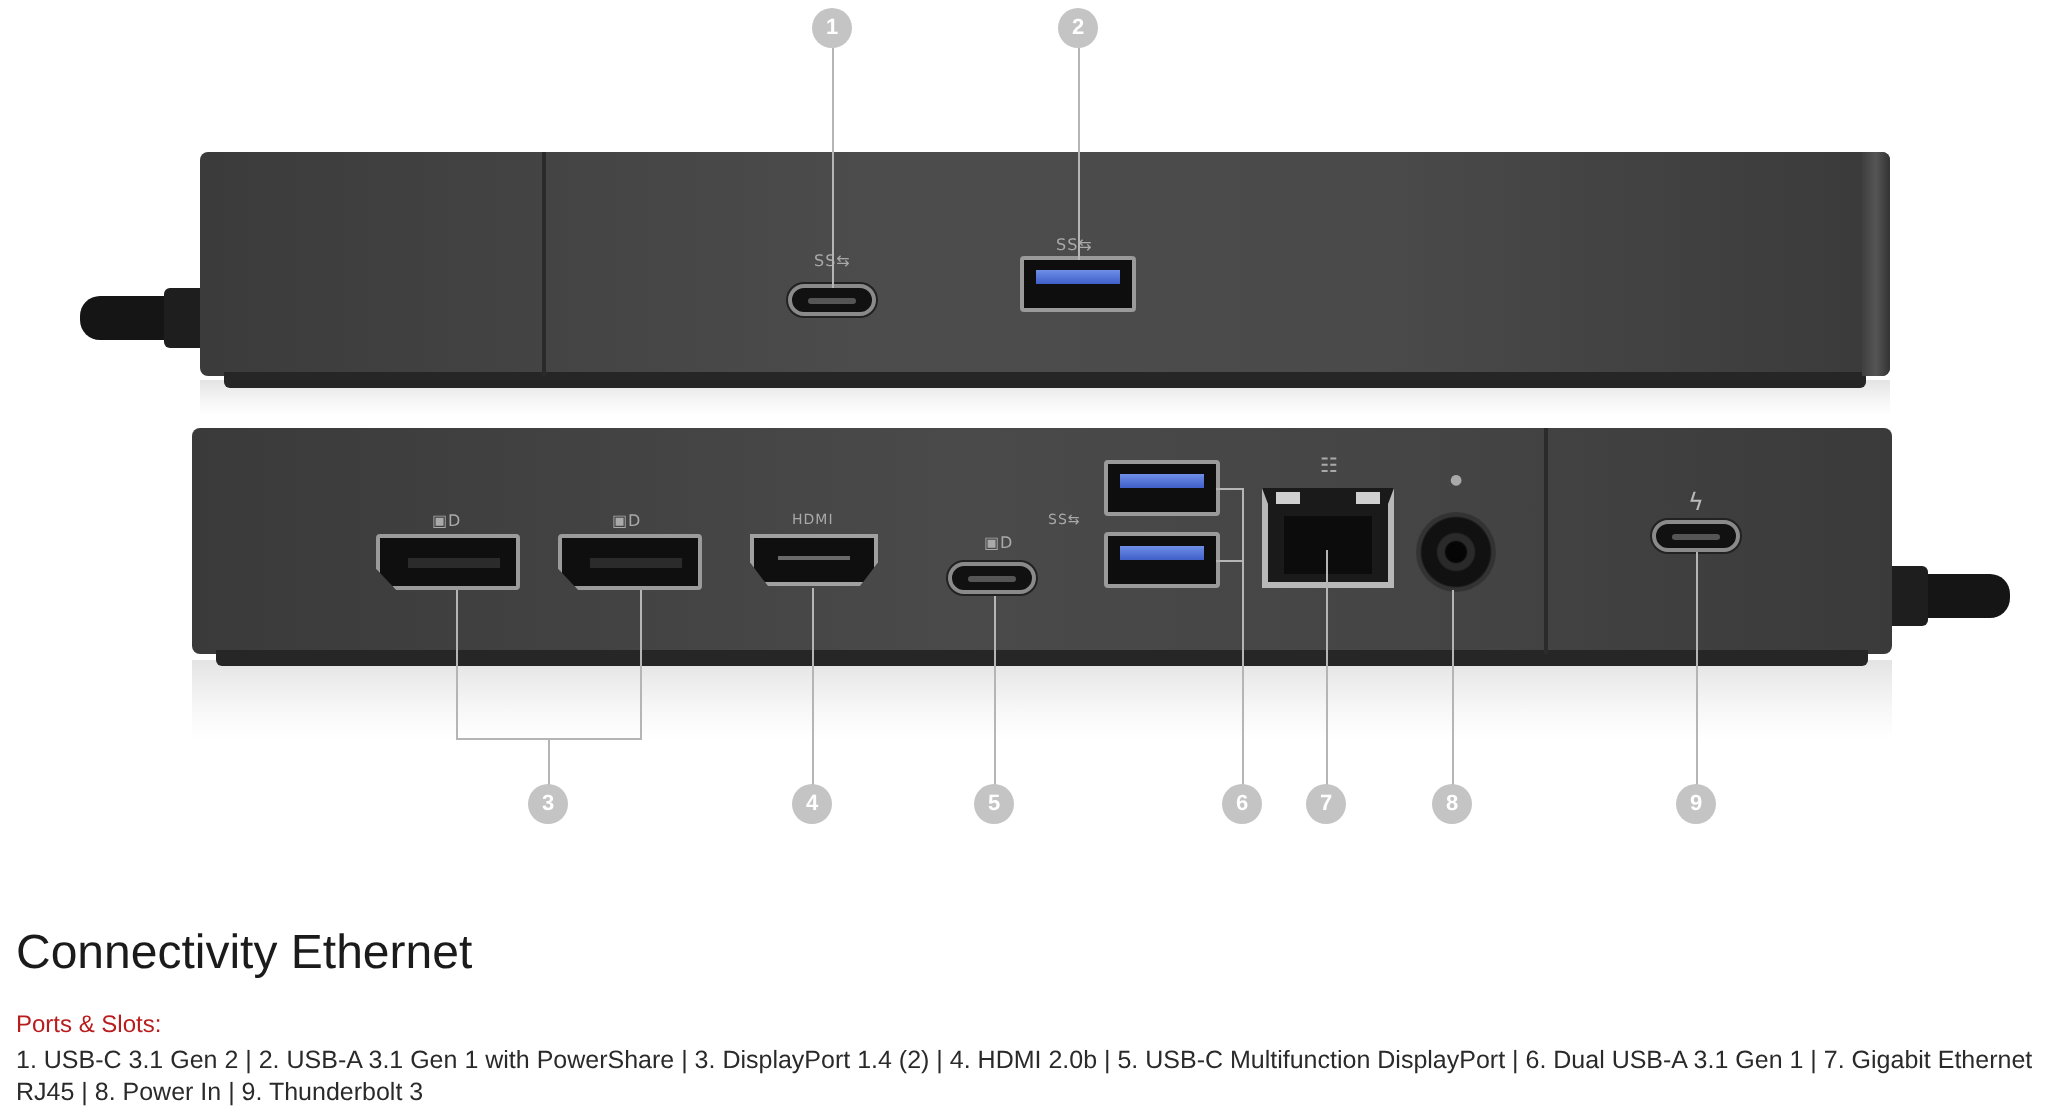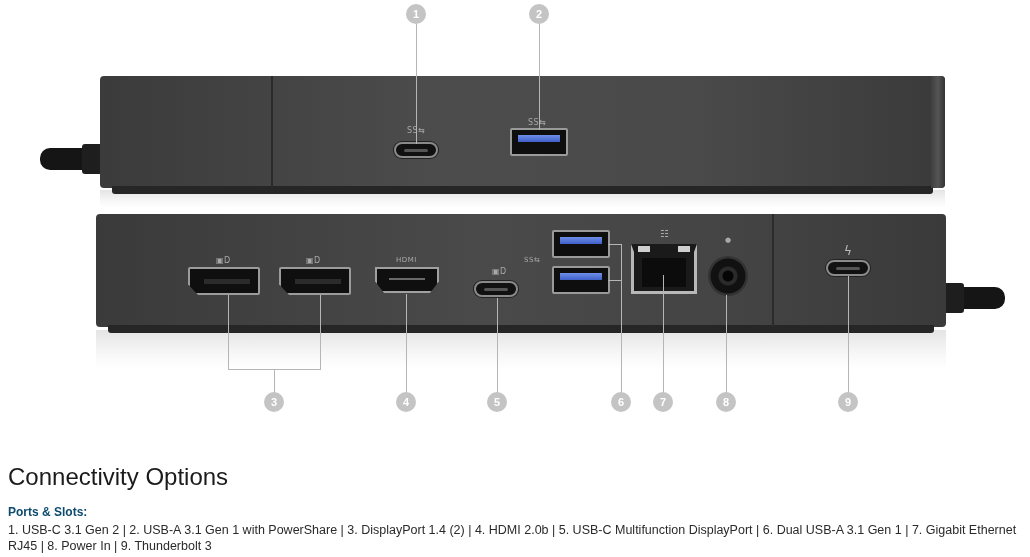--- a/index.html
+++ b/index.html
@@ -48,21 +48,21 @@
 
   
   .vline { position: absolute; width: 1px; background: #b5b5b5; }
   .hline { position: absolute; height: 1px; background: #b5b5b5; }
   .callout { position: absolute; width: 20px; height: 20px; border-radius: 50%; background: #c4c4c4;
              color: #ffffff; font-size: 11px; font-weight: bold; text-align: center; line-height: 20px;
              font-family: "Liberation Sans", sans-serif; }
 
   
   .title { position: absolute; left: 8px; top: 463px; font-size: 24px; font-weight: normal; color: #1b1b1b; font-family: "Liberation Sans", sans-serif; }
-  .sub { position: absolute; left: 8px; top: 505px; font-size: 12px; font-weight: bold; color: #0c4a6e; }
+  .sub { position: absolute; left: 8px; top: 505px; font-size: 12px; font-weight: normal; color: #b91c1c; }
   .body-text { position: absolute; left: 8px; top: 522px; width: 1018px; font-size: 12.5px; line-height: 16px; color: #2a2a2a; }
 </style>
 </head>
 <body>
 
 <div class="stage">
 
   <div class="cable" style="left:40px; top:148px; width:70px;"></div>
   <div class="cable-plug" style="left:82px; top:144px; width:22px;"></div>
   <div class="reflection" style="left:100px; top:190px; width:845px; height:18px;"></div>
@@ -141,15 +141,15 @@
   <div class="callout" style="left:529px; top:4px;">2</div>
   <div class="callout" style="left:264px; top:392px;">3</div>
   <div class="callout" style="left:396px; top:392px;">4</div>
   <div class="callout" style="left:487px; top:392px;">5</div>
   <div class="callout" style="left:611px; top:392px;">6</div>
   <div class="callout" style="left:653px; top:392px;">7</div>
   <div class="callout" style="left:716px; top:392px;">8</div>
   <div class="callout" style="left:838px; top:392px;">9</div>
 </div>
 
-<h1 class="title">Connectivity Options</h1>
+<h1 class="title">Connectivity Ethernet</h1>
 <div class="sub">Ports &amp; Slots:</div>
 <p class="body-text">1. USB-C 3.1 Gen 2 | 2. USB-A 3.1 Gen 1 with PowerShare | 3. DisplayPort 1.4 (2) | 4. HDMI 2.0b | 5. USB-C Multifunction DisplayPort | 6. Dual USB-A 3.1 Gen 1 | 7. Gigabit Ethernet RJ45 | 8. Power In | 9. Thunderbolt 3</p>
 
 </body></html>

